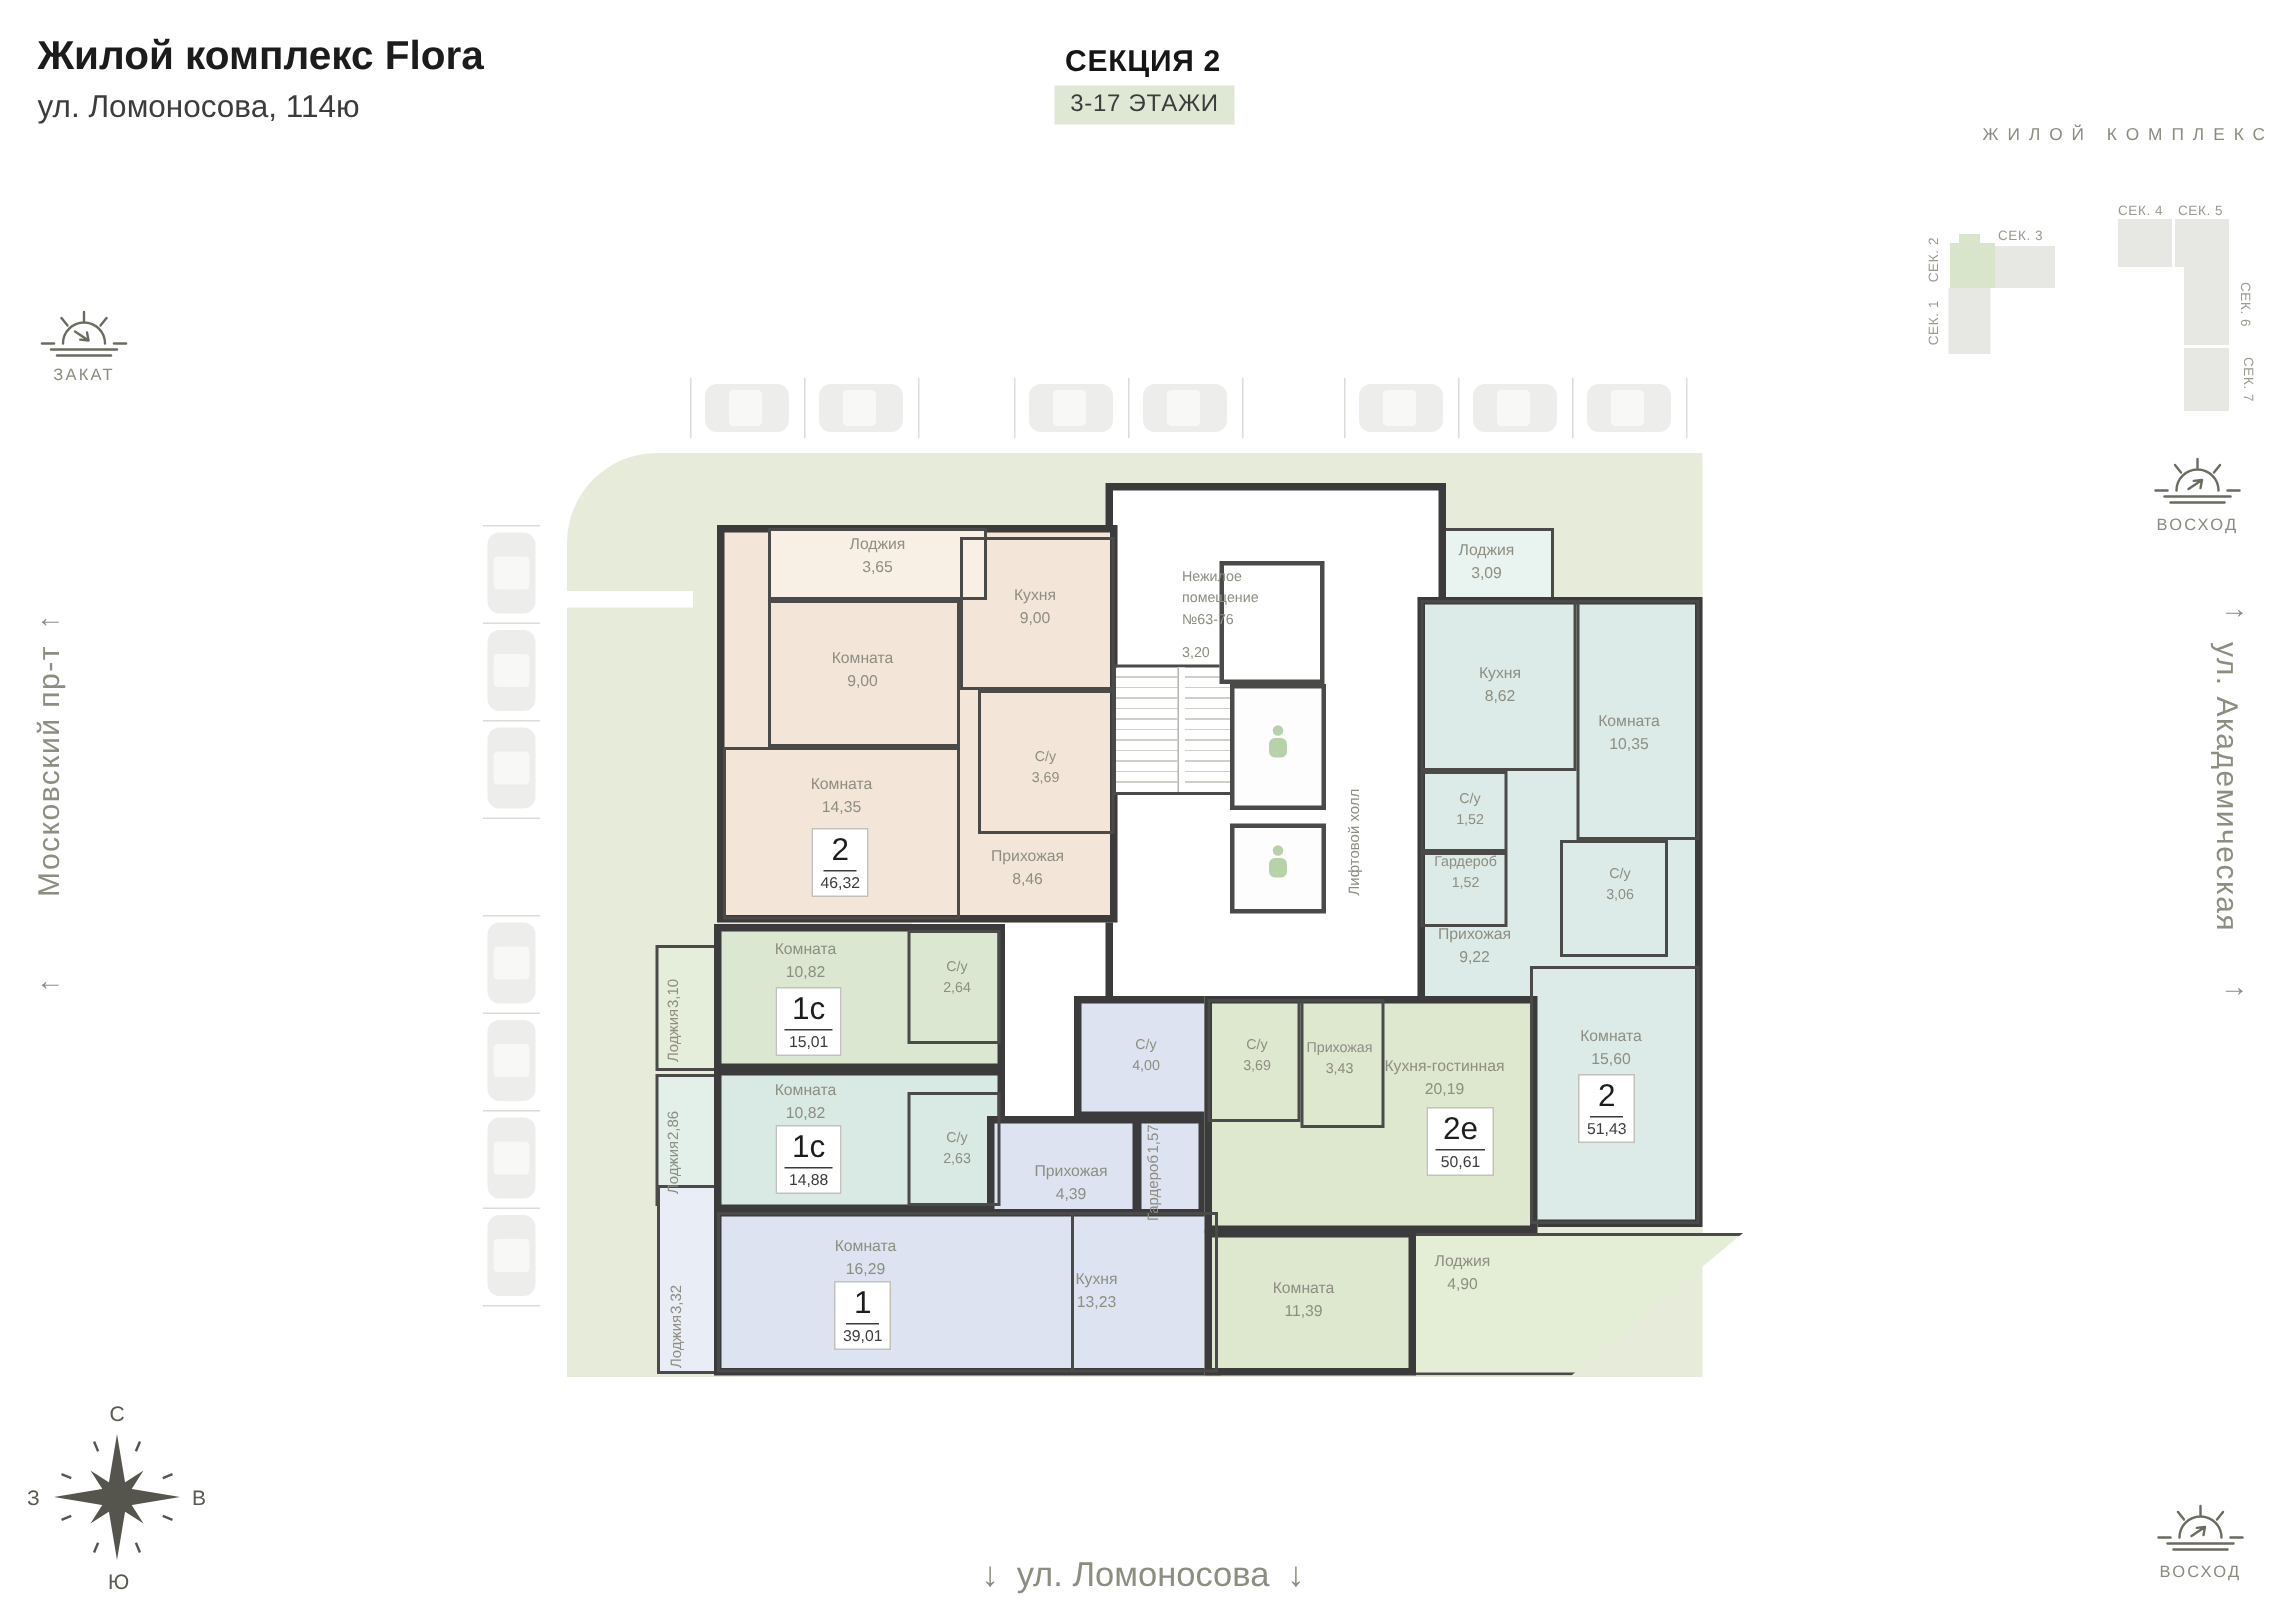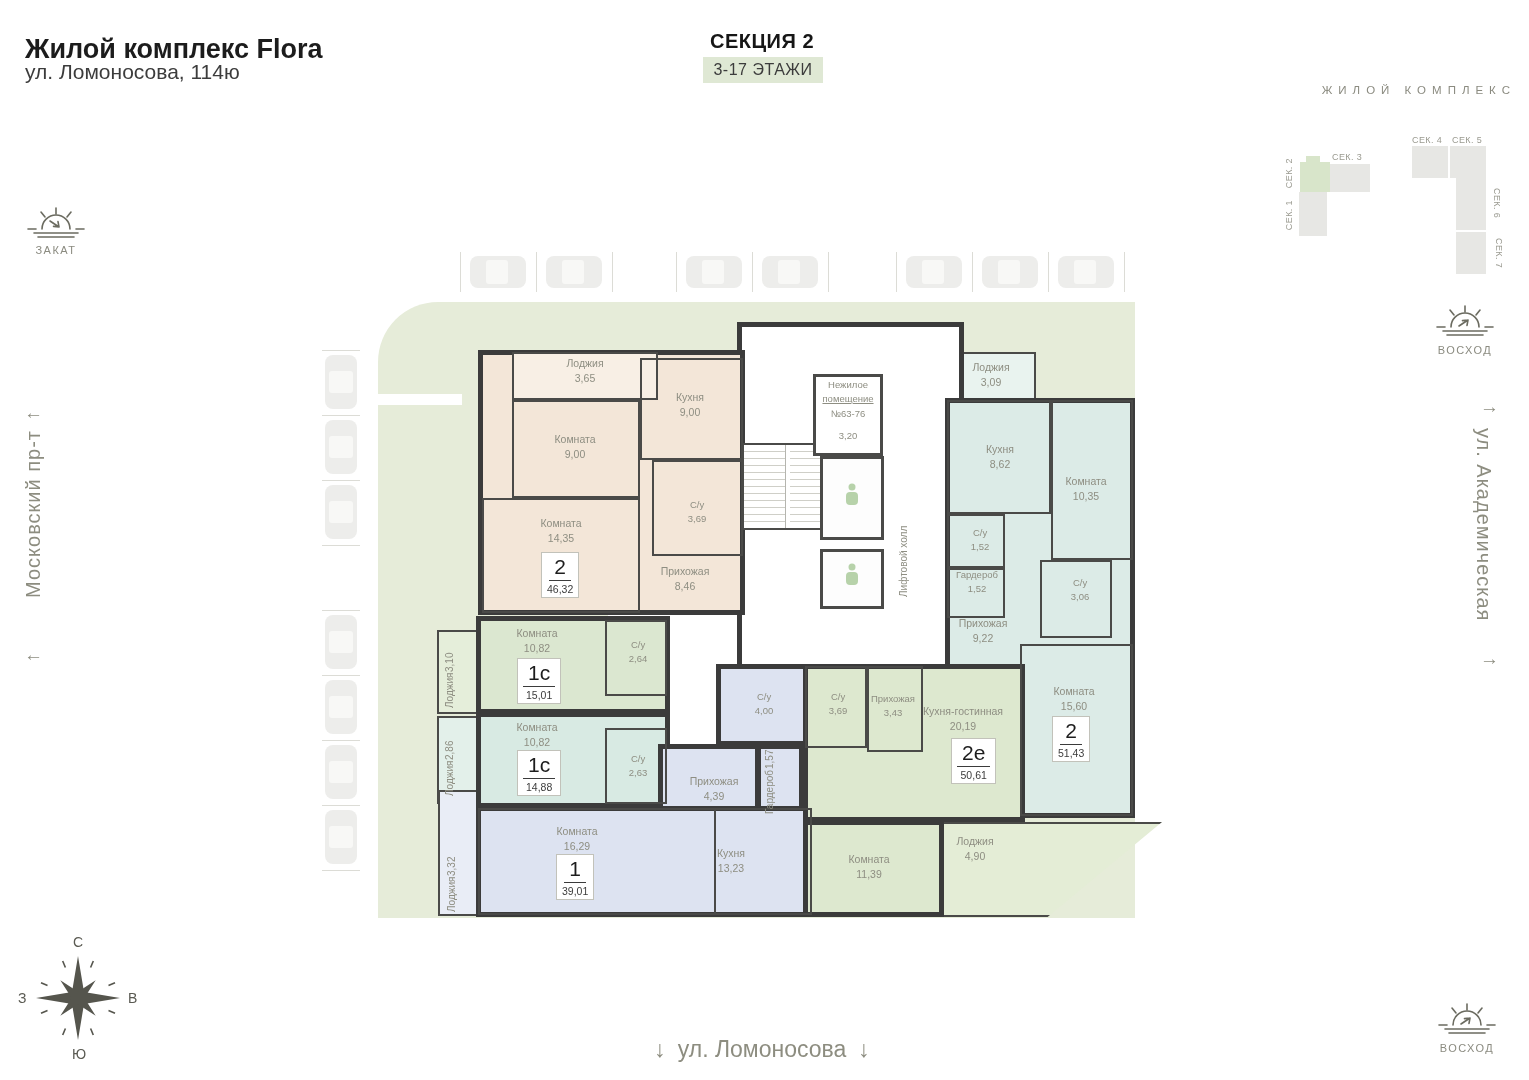--- a/index.html
+++ b/index.html
@@ -1,20 +1,20 @@
 <!DOCTYPE html>
 <html><head>
 <meta charset="utf-8">
 <style>
   html,body{margin:0;padding:0;background:#fff;}
   .page{position:relative;width:1529px;height:1080px;background:#fff;overflow:hidden;
         font-family:"Liberation Sans",sans-serif;}
   .abs{position:absolute;}
   
-  .title{position:absolute;left:25px;top:34px;font-size:27px;font-weight:bold;color:#1c1c1c;}
+  .title{position:absolute;left:25px;top:22px;font-size:27px;font-weight:bold;color:#1c1c1c;}
   .address{position:absolute;left:25px;top:60px;font-size:21px;color:#3c3c3c;}
   .tagbox{position:absolute;left:0;top:113px;width:203px;height:55px;background:#dfe8d4;
           display:flex;align-items:center;padding-left:25px;box-sizing:border-box;
           font-size:26px;color:#3f3f3f;}
   .seiction-title{position:absolute;left:662px;top:30px;width:200px;text-align:center;
           font-size:20px;font-weight:bold;color:#161616;letter-spacing:.5px;}
   .floors-box{position:absolute;left:703px;top:57px;width:120px;height:26px;background:#dfe8d4;
           display:flex;align-items:center;justify-content:center;font-size:16px;color:#3c3c3c;letter-spacing:.5px;}
   
   .logo-row{position:absolute;left:1280px;top:8px;width:236px;display:flex;align-items:center;justify-content:center;}
@@ -56,21 +56,21 @@
   .lbl span{display:block;}
   .vlabel{position:absolute;writing-mode:vertical-rl;transform:rotate(180deg);display:flex;gap:1px;
           font-size:10px;color:#8e8e82;z-index:6;text-align:center;}
   .badge{position:absolute;z-index:7;background:#fff;border:1px solid #c2c2ba;
          padding:3px 5px 2px;display:flex;flex-direction:column;align-items:center;line-height:1;}
   .badge .bnum{font-size:21px;color:#1d1d1d;padding:0 5px 3px;border-bottom:1.5px solid #3b3b3b;}
   .badge .barea{font-size:10.5px;color:#3c3c3c;padding-top:3px;}
   .stairs{position:absolute;left:742px;top:443px;width:86px;height:87px;z-index:4;border:2px solid #4a4a48;
           box-sizing:border-box;background:repeating-linear-gradient(to bottom,#fff 0 6px,#cfcfc8 6px 7px);}
   .stairs-mid{position:absolute;left:50%;top:0;width:4px;height:100%;background:#fff;border-left:1px solid #b5b5af;}
-  .corelbl{position:absolute;left:788px;top:378px;width:120px;text-align:center;font-size:9.5px;
+  .corelbl{position:absolute;left:788px;top:378px;width:120px;text-align:left;font-size:9.5px;
            line-height:1.5;color:#8e8e82;z-index:6;}
   .corelbl .gap{margin-top:8px;}
 </style>
 </head>
 <body>
 
 <div class="page">
 
   <div class="title">Жилой комплекс Flora</div>
   <div class="address">ул. Ломоносова, 114ю</div>
@@ -232,21 +232,21 @@
       </svg>
   </div>
   <div class="abs" style="left:842px;top:562px;z-index:5;">
     <svg width="20" height="26">
         <circle cx="10" cy="5" r="3.5" fill="#b7d2aa"></circle>
         <rect x="4" y="10" width="12" height="13" rx="4" fill="#b7d2aa"></rect>
       </svg>
   </div>
   <div class="corelbl">
     <span style="display:block;">Нежилое</span>
-    <span style="display:block;text-decoration:underline;">помещение</span>
+    <span style="display:block;">помещение</span>
     <span style="display:block;">№63-76</span>
     <span class="gap" style="display:block;">3,20</span>
   </div>
   <div class="vlabel" style="left:898px;top:462px;height:135px;">
     <span>Лифтовой холл</span>
   </div>
 
   <div class="wrap" style="left:478px;top:350px;width:267px;height:265px;background:#f3e6d8;"></div>
   <div class="lg" style="left:512px;top:352px;width:146px;height:48px;background:#f8efe5;z-index:4;"></div>
   <div class="rm" style="left:512px;top:400px;width:128px;height:98px;"></div>

